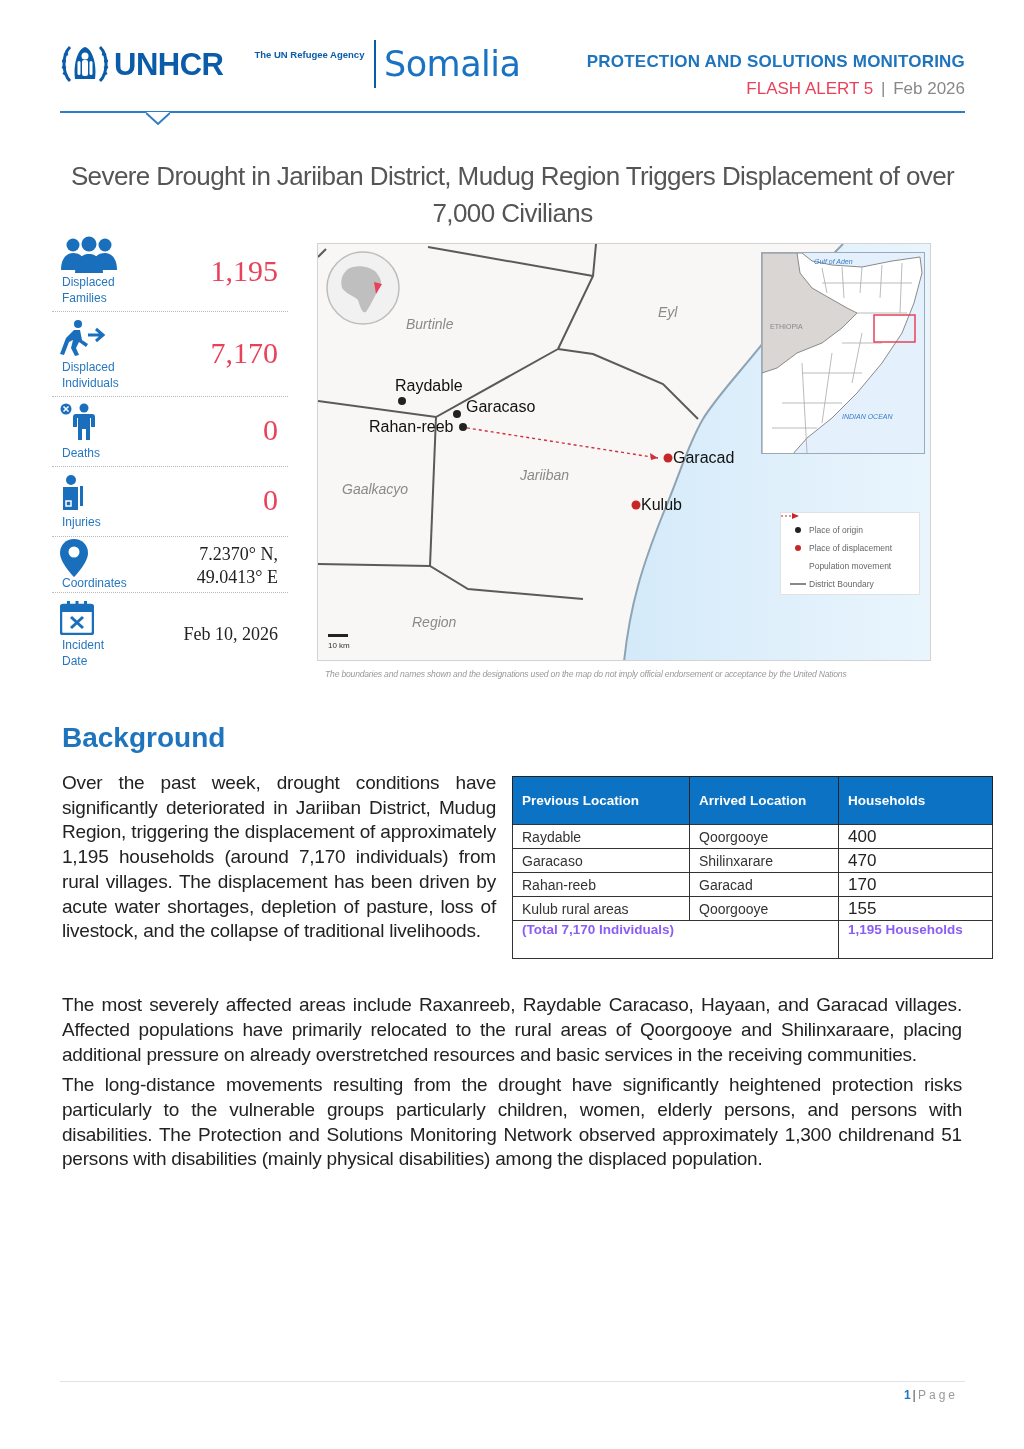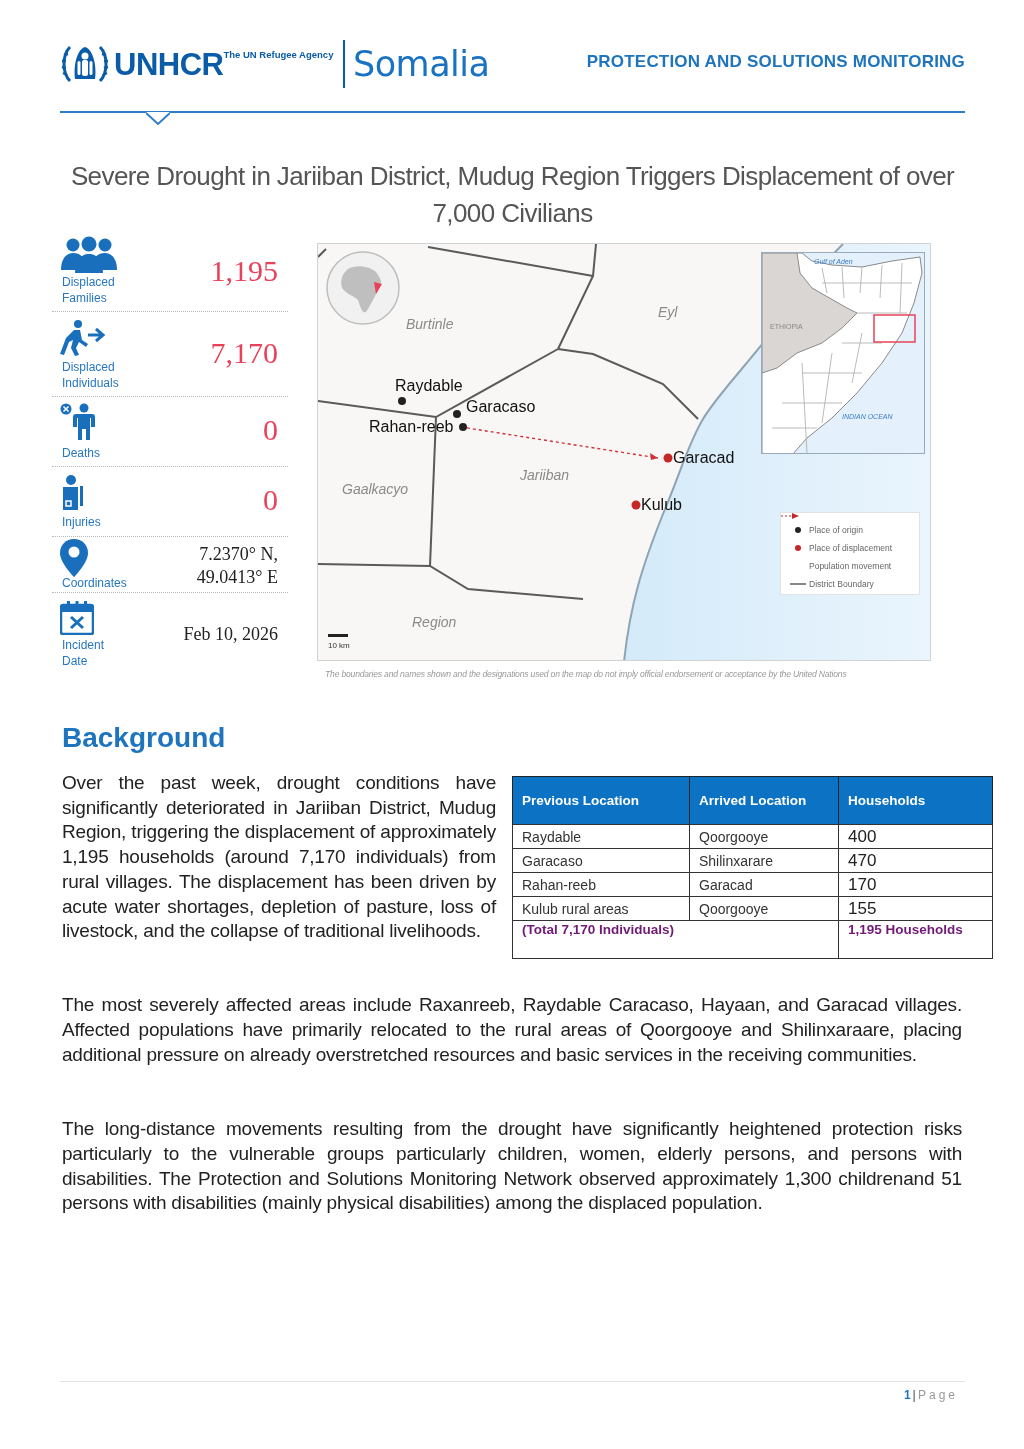--- a/index.html
+++ b/index.html
@@ -5,21 +5,21 @@
   * { box-sizing: border-box; margin: 0; padding: 0; }
   html, body { width: 1024px; height: 1449px; background: #ffffff; overflow: hidden; }
   body { font-family: "Liberation Sans", sans-serif; color: #222; position: relative; }
 
   
   .header { position: absolute; left: 60px; top: 38px; width: 905px; height: 90px; }
   .logo { position: absolute; left: 0; top: 2px; display: flex; align-items: center; }
   .logo-emblem { width: 50px; height: 46px; position: relative; }
   .logo-text { margin-left: 4px; display: flex; line-height: 1; }
   .logo-name { font-weight: bold; font-size: 31px; color: #0a5ca8; letter-spacing: -0.5px; font-family: "Liberation Sans", sans-serif; }
-  .logo-sub { font-weight: bold; font-size: 9.5px; color: #0a5ca8; margin-top: 1px; text-align: right; }
+  .logo-sub { font-weight: bold; font-size: 9.5px; color: #0a5ca8; margin-top: 1px; text-align: right; margin-left: 31px; }
   .logo-divider { width: 1.5px; height: 48px; background: #0a5ca8; margin: 0 8px 0 10px; }
   .logo-country { font-size: 35px; color: #1a72c2; font-family: "DejaVu Sans", sans-serif; letter-spacing: -0.5px; }
 
   .header-right { position: absolute; right: 0; top: 14px; text-align: right; }
   .hdr-program { color: #1e74bd; font-weight: bold; font-size: 17px; letter-spacing: 0.2px; }
   .hdr-alert-line { font-size: 17px; margin-top: 7px; color: #888; }
   .hdr-alert { color: #e8425a; }
   .hdr-sep { color: #888; margin: 0 3px; }
   .hdr-date { color: #888; }
 
@@ -51,28 +51,28 @@
   .scale-line { width: 20px; height: 3px; background: #222; }
   .scale-text { font-size: 8px; color: #333; margin-top: 4px; }
 
   .disclaimer { position: absolute; left: 325px; top: 669px; width: 620px; font-size: 8.6px; color: #9a9a9a; font-style: italic; white-space: nowrap; letter-spacing: -0.2px; }
 
   
   .section-title { position: absolute; left: 62px; top: 722px; font-size: 28px; color: #1e74bd; font-weight: bold; font-family: "Liberation Sans", sans-serif; }
   .para1 { position: absolute; left: 62px; top: 771px; width: 434px; font-size: 19px; line-height: 24.7px; color: #222; text-align: justify; letter-spacing: -0.2px; }
   .para { position: absolute; left: 62px; width: 900px; font-size: 19px; line-height: 24.8px; color: #222; text-align: justify; letter-spacing: -0.2px; }
   .para2 { top: 993px; }
-  .para3 { top: 1117px; }
+  .para3 { top: 1073px; }
 
   
   .table { position: absolute; left: 512px; top: 776px; width: 481px; border-collapse: collapse; font-size: 14px; }
   .table th { background: #0b72c4; color: #ffffff; font-weight: bold; text-align: left; padding: 16px 9px; height: 27px; font-size: 13.5px; border: 1.5px solid #222; border-bottom: none; }
   .table td { border: 1.5px solid #333; padding: 1px 9px; height: 24px; color: #333; font-size: 14px; }
   .table td.num { font-size: 17px; color: #222; }
-  .table tr.total td { color: #701a75; font-weight: bold; font-size: 13.5px; vertical-align: top; height: 38px; }
+  .table tr.total td { color: #8b5cf6; font-weight: bold; font-size: 13.5px; vertical-align: top; height: 38px; }
 
   
   .footer-rule { position: absolute; left: 60px; top: 1381px; width: 905px; height: 1px; background: #e3e3e3; }
   .footer-page { position: absolute; right: 66px; top: 1388px; font-size: 12px; }
   .fp-num { color: #1e74bd; font-weight: bold; }
   .fp-bar { color: #888; font-weight: bold; margin: 0 2px; }
   .fp-word { color: #999; letter-spacing: 3px; }
 </style>
 </head>
 <body>
@@ -95,20 +95,25 @@
     <div class="logo-text">
       <span class="logo-name">UNHCR</span>
       <span class="logo-sub">The UN Refugee Agency</span>
     </div>
     <div class="logo-divider"></div>
     <span class="logo-country">Somalia</span>
   </div>
 
   <div class="header-right">
     <div class="hdr-program">PROTECTION AND SOLUTIONS MONITORING</div>
+    <div class="hdr-alert-line">
+      <span class="hdr-alert">FLASH ALERT 5</span>
+      <span class="hdr-sep">|</span>
+      <span class="hdr-date">Feb 2026</span>
+    </div>
   </div>
 
   <div class="hdr-rule"></div>
   <svg class="hdr-notch" width="24" height="14" viewBox="0 0 24 14">
     <polygon points="0,0 24,0 12,12" fill="#ffffff"></polygon>
     <polyline points="0,1 12,12 24,1" stroke="#2d7cc4" stroke-width="2" fill="none"></polyline>
   </svg>
 </div>
 
 <div class="title">Severe Drought in Jariiban District, Mudug Region Triggers Displacement of over 7,000 Civilians</div>

